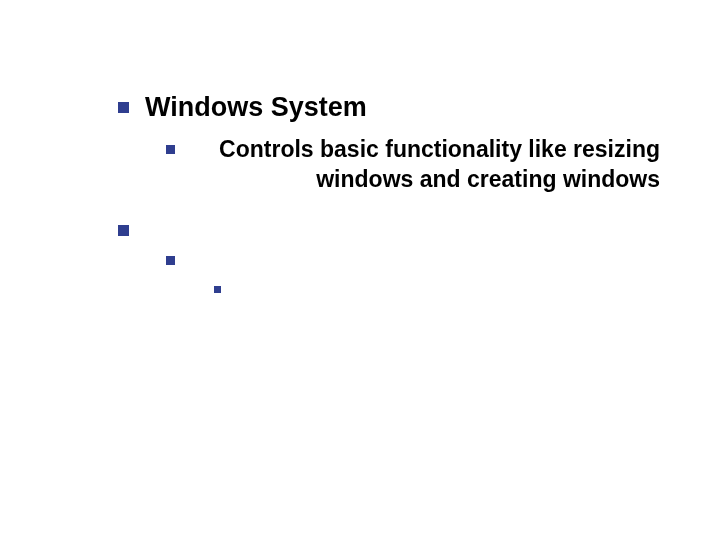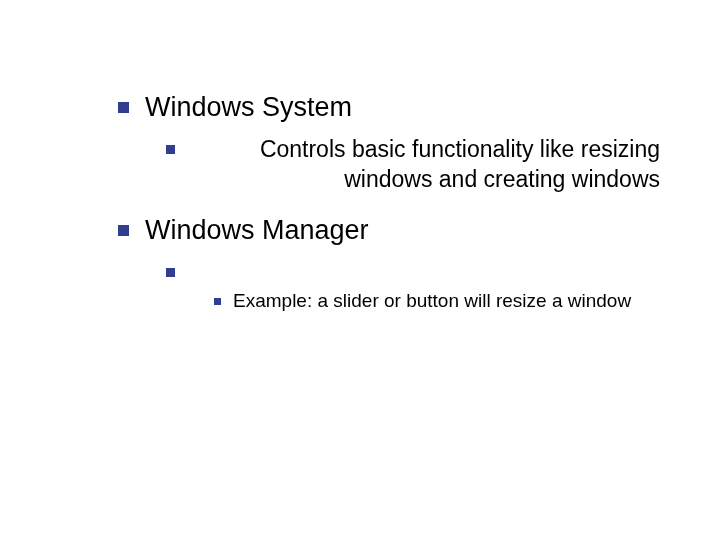--- a/index.html
+++ b/index.html
@@ -24,20 +24,21 @@
       font-style: italic;
       font-size: 38px;
       font-weight: normal;
       color: #000000;
       margin-bottom: 32px;
       letter-spacing: 0.5px;
     }
     .level1 {
       margin-left: 18px;
       margin-bottom: 10px;
+      font-weight: bold;
     }
     .level1-item {
       display: flex;
       align-items: flex-start;
       margin-bottom: 6px;
     }
     .level1-text {
       font-size: 27px;
       line-height: 1.3;
     }
@@ -107,27 +108,25 @@
       <div class="level2-item">
         <span class="bullet-md"></span>
         <span class="level2-text">Controls basic functionality like resizing windows and creating windows</span>
       </div>
     </div>
   </div>
 
   <div class="level1">
     <div class="level1-item">
       <span class="bullet-lg"></span>
-      <span class="level1-text">Windows Manager</span>
     </div>
     <div class="level2">
       <div class="level2-item">
         <span class="bullet-md"></span>
       </div>
       <div class="level3">
         <div class="level3-item">
           <span class="bullet-sm"></span>
-          <span class="level3-text">Example: a slider or button will resize a window</span>
         </div>
       </div>
     </div>
   </div>
 </div>
 
 </body></html>

